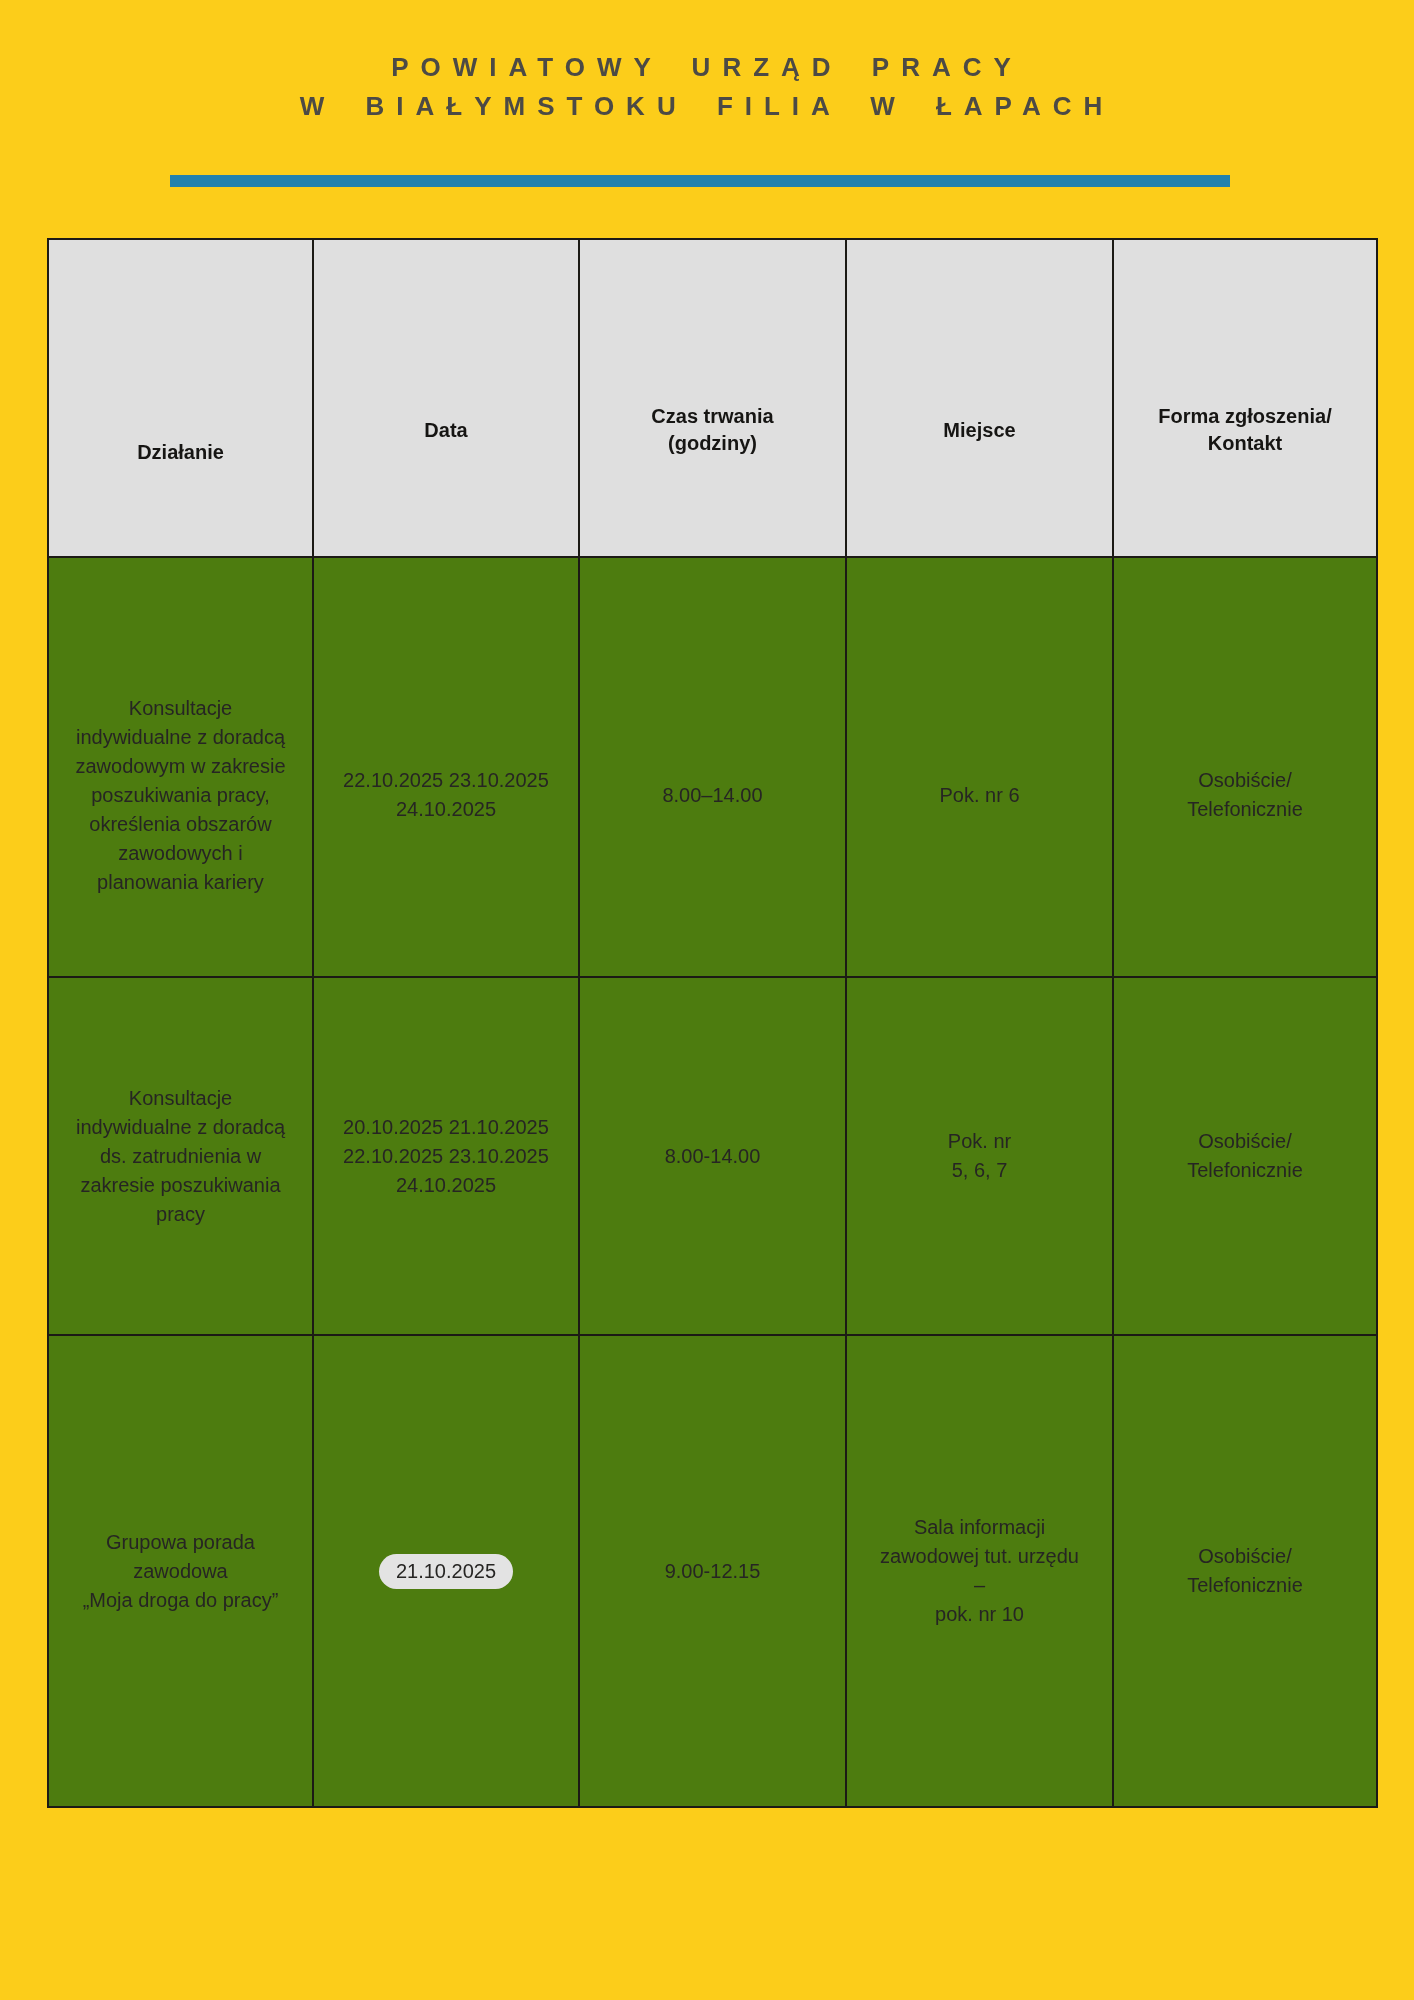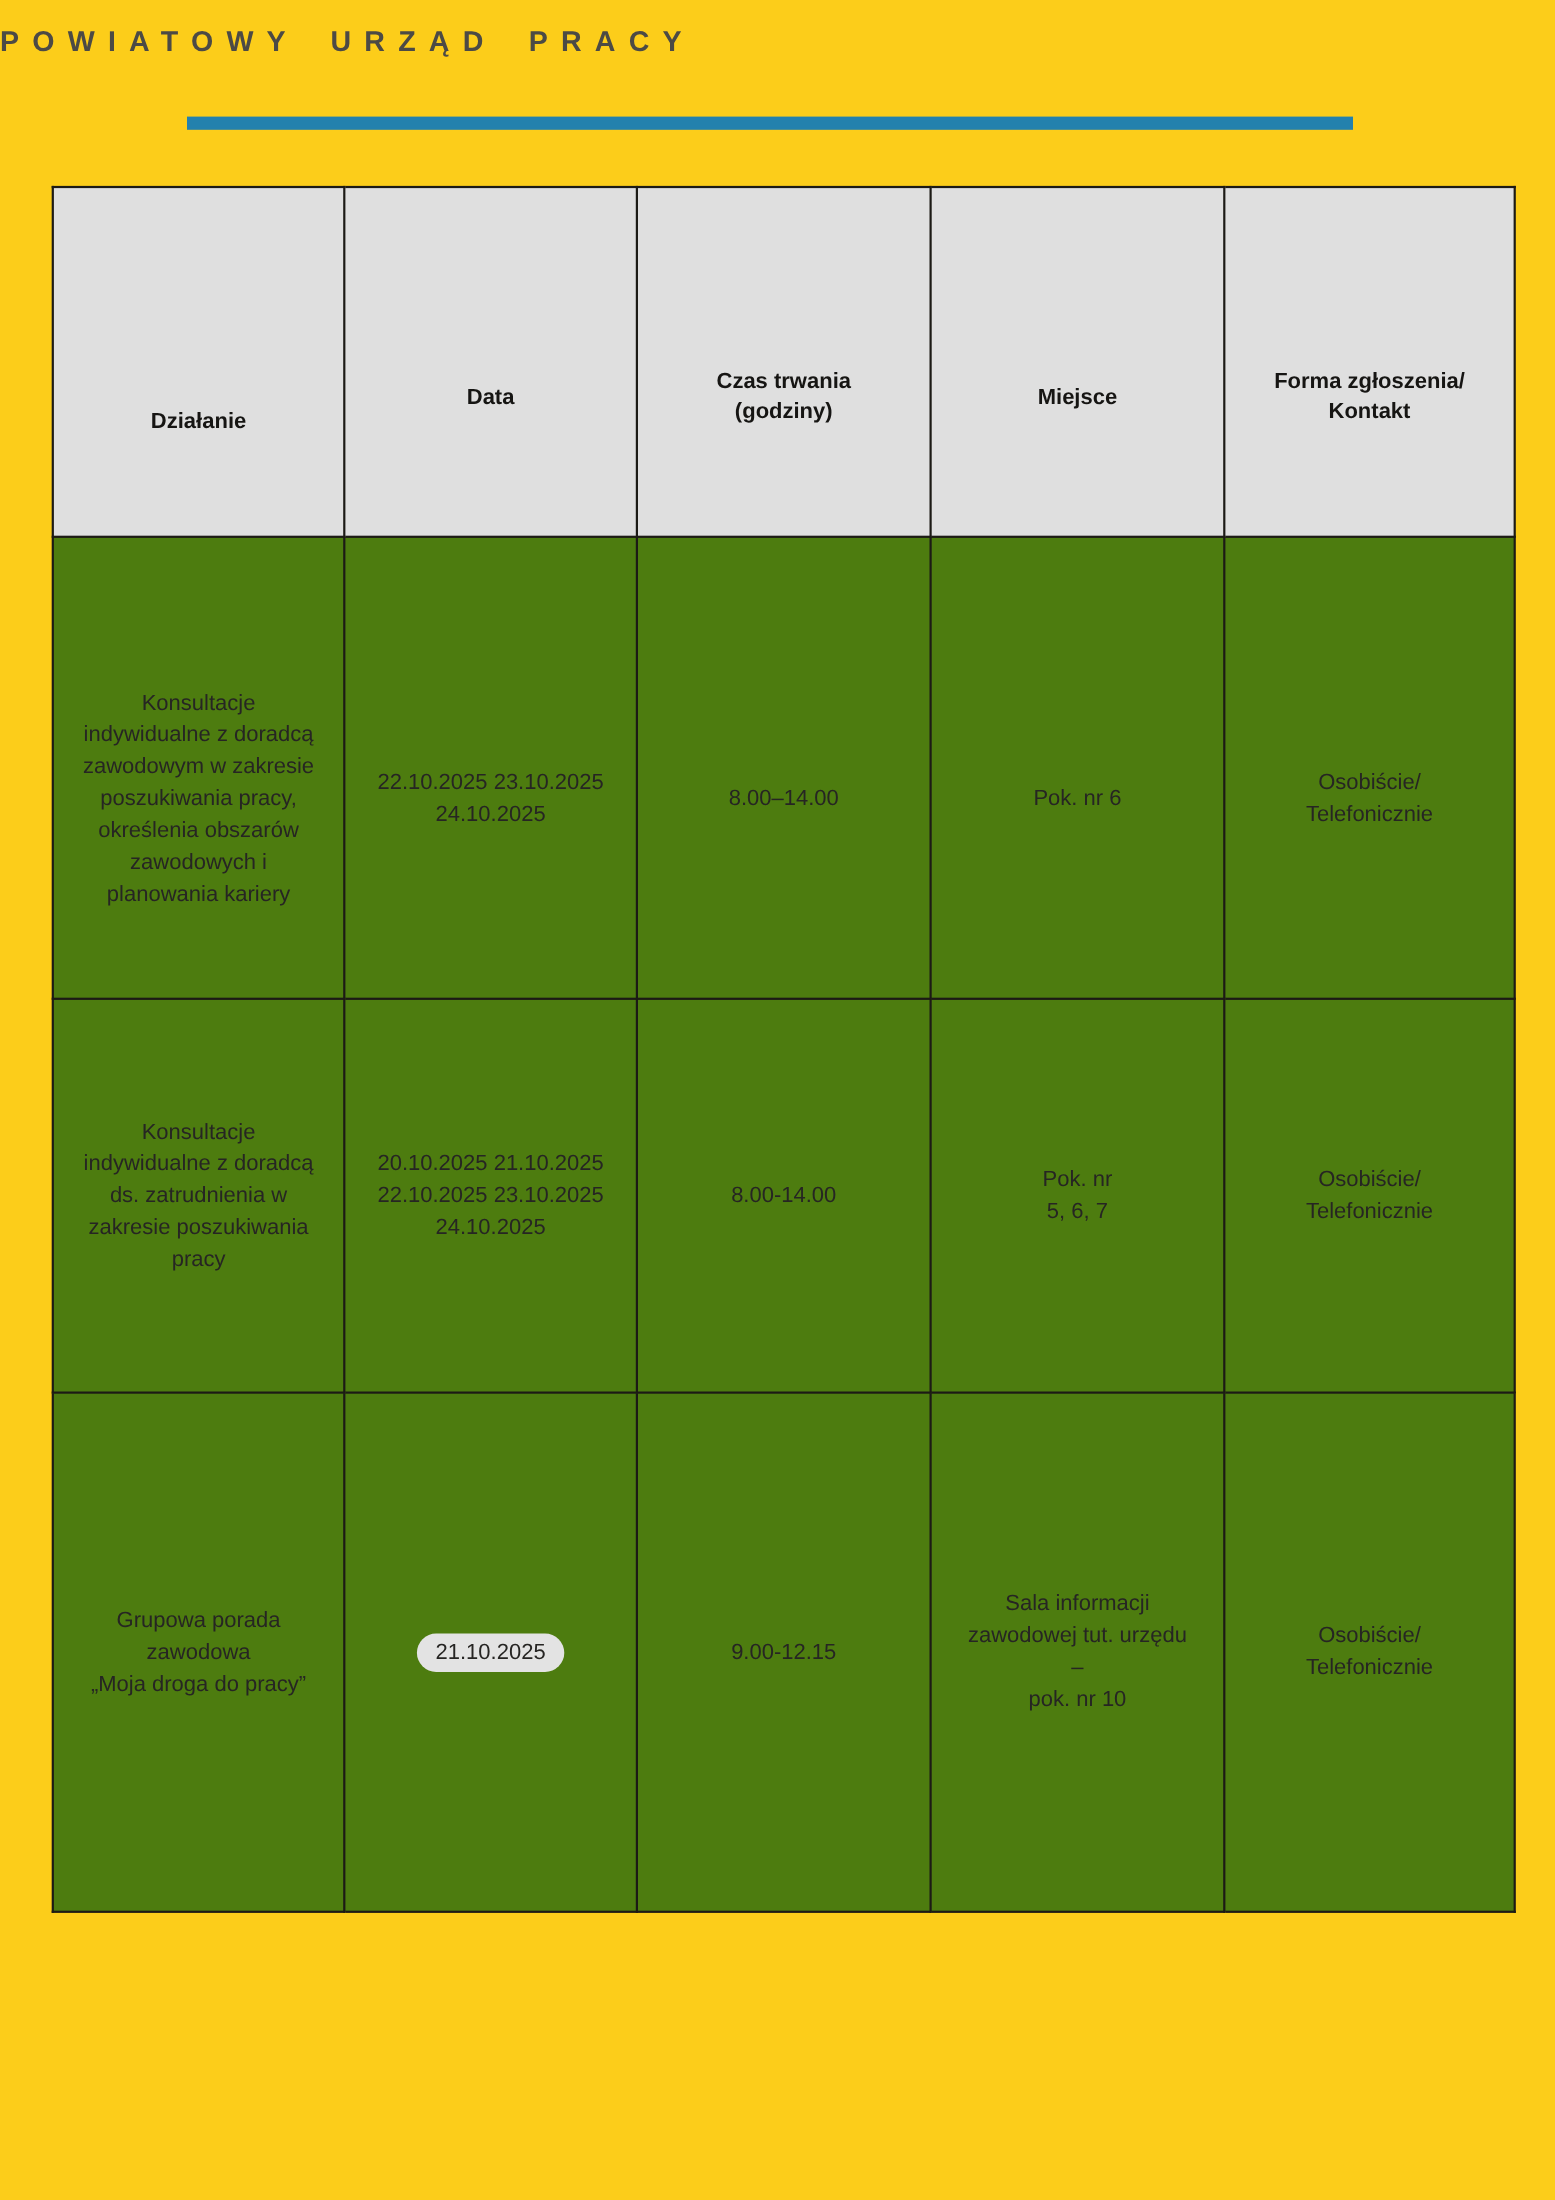--- a/index.html
+++ b/index.html
@@ -3,22 +3,22 @@
 <meta charset="utf-8">
 <style>
   * { margin: 0; padding: 0; box-sizing: border-box; }
   html, body {
     width: 1414px; height: 2000px;
     background: #fccd1a;
     font-family: "Liberation Sans", "DejaVu Sans", sans-serif;
     overflow: hidden;
   }
   .top-header {
-    margin-top: 18px;
-    text-align: left;
+    margin-top: 48px;
+    text-align: center;
     font-weight: bold;
     font-size: 26px;
     line-height: 39px;
     letter-spacing: 12px;
     word-spacing: 10px;
     color: #4c4a45;
   }
   .divider {
     width: 1060px; height: 12px;
     background: #2381ad;
@@ -62,20 +62,21 @@
     background: #e3e3e3;
     border-radius: 19px;
     padding: 3px 17px;
   }
 </style>
 </head>
 <body>
 
 <header class="top-header">
   <div>POWIATOWY URZĄD PRACY</div>
+  <div>W BIAŁYMSTOKU FILIA W ŁAPACH</div>
 </header>
 
 <div class="divider"></div>
 
 <table class="schedule">
   <colgroup>
     <col style="width:265px">
       <col style="width:266px">
       <col style="width:267px">
       <col style="width:267px">

